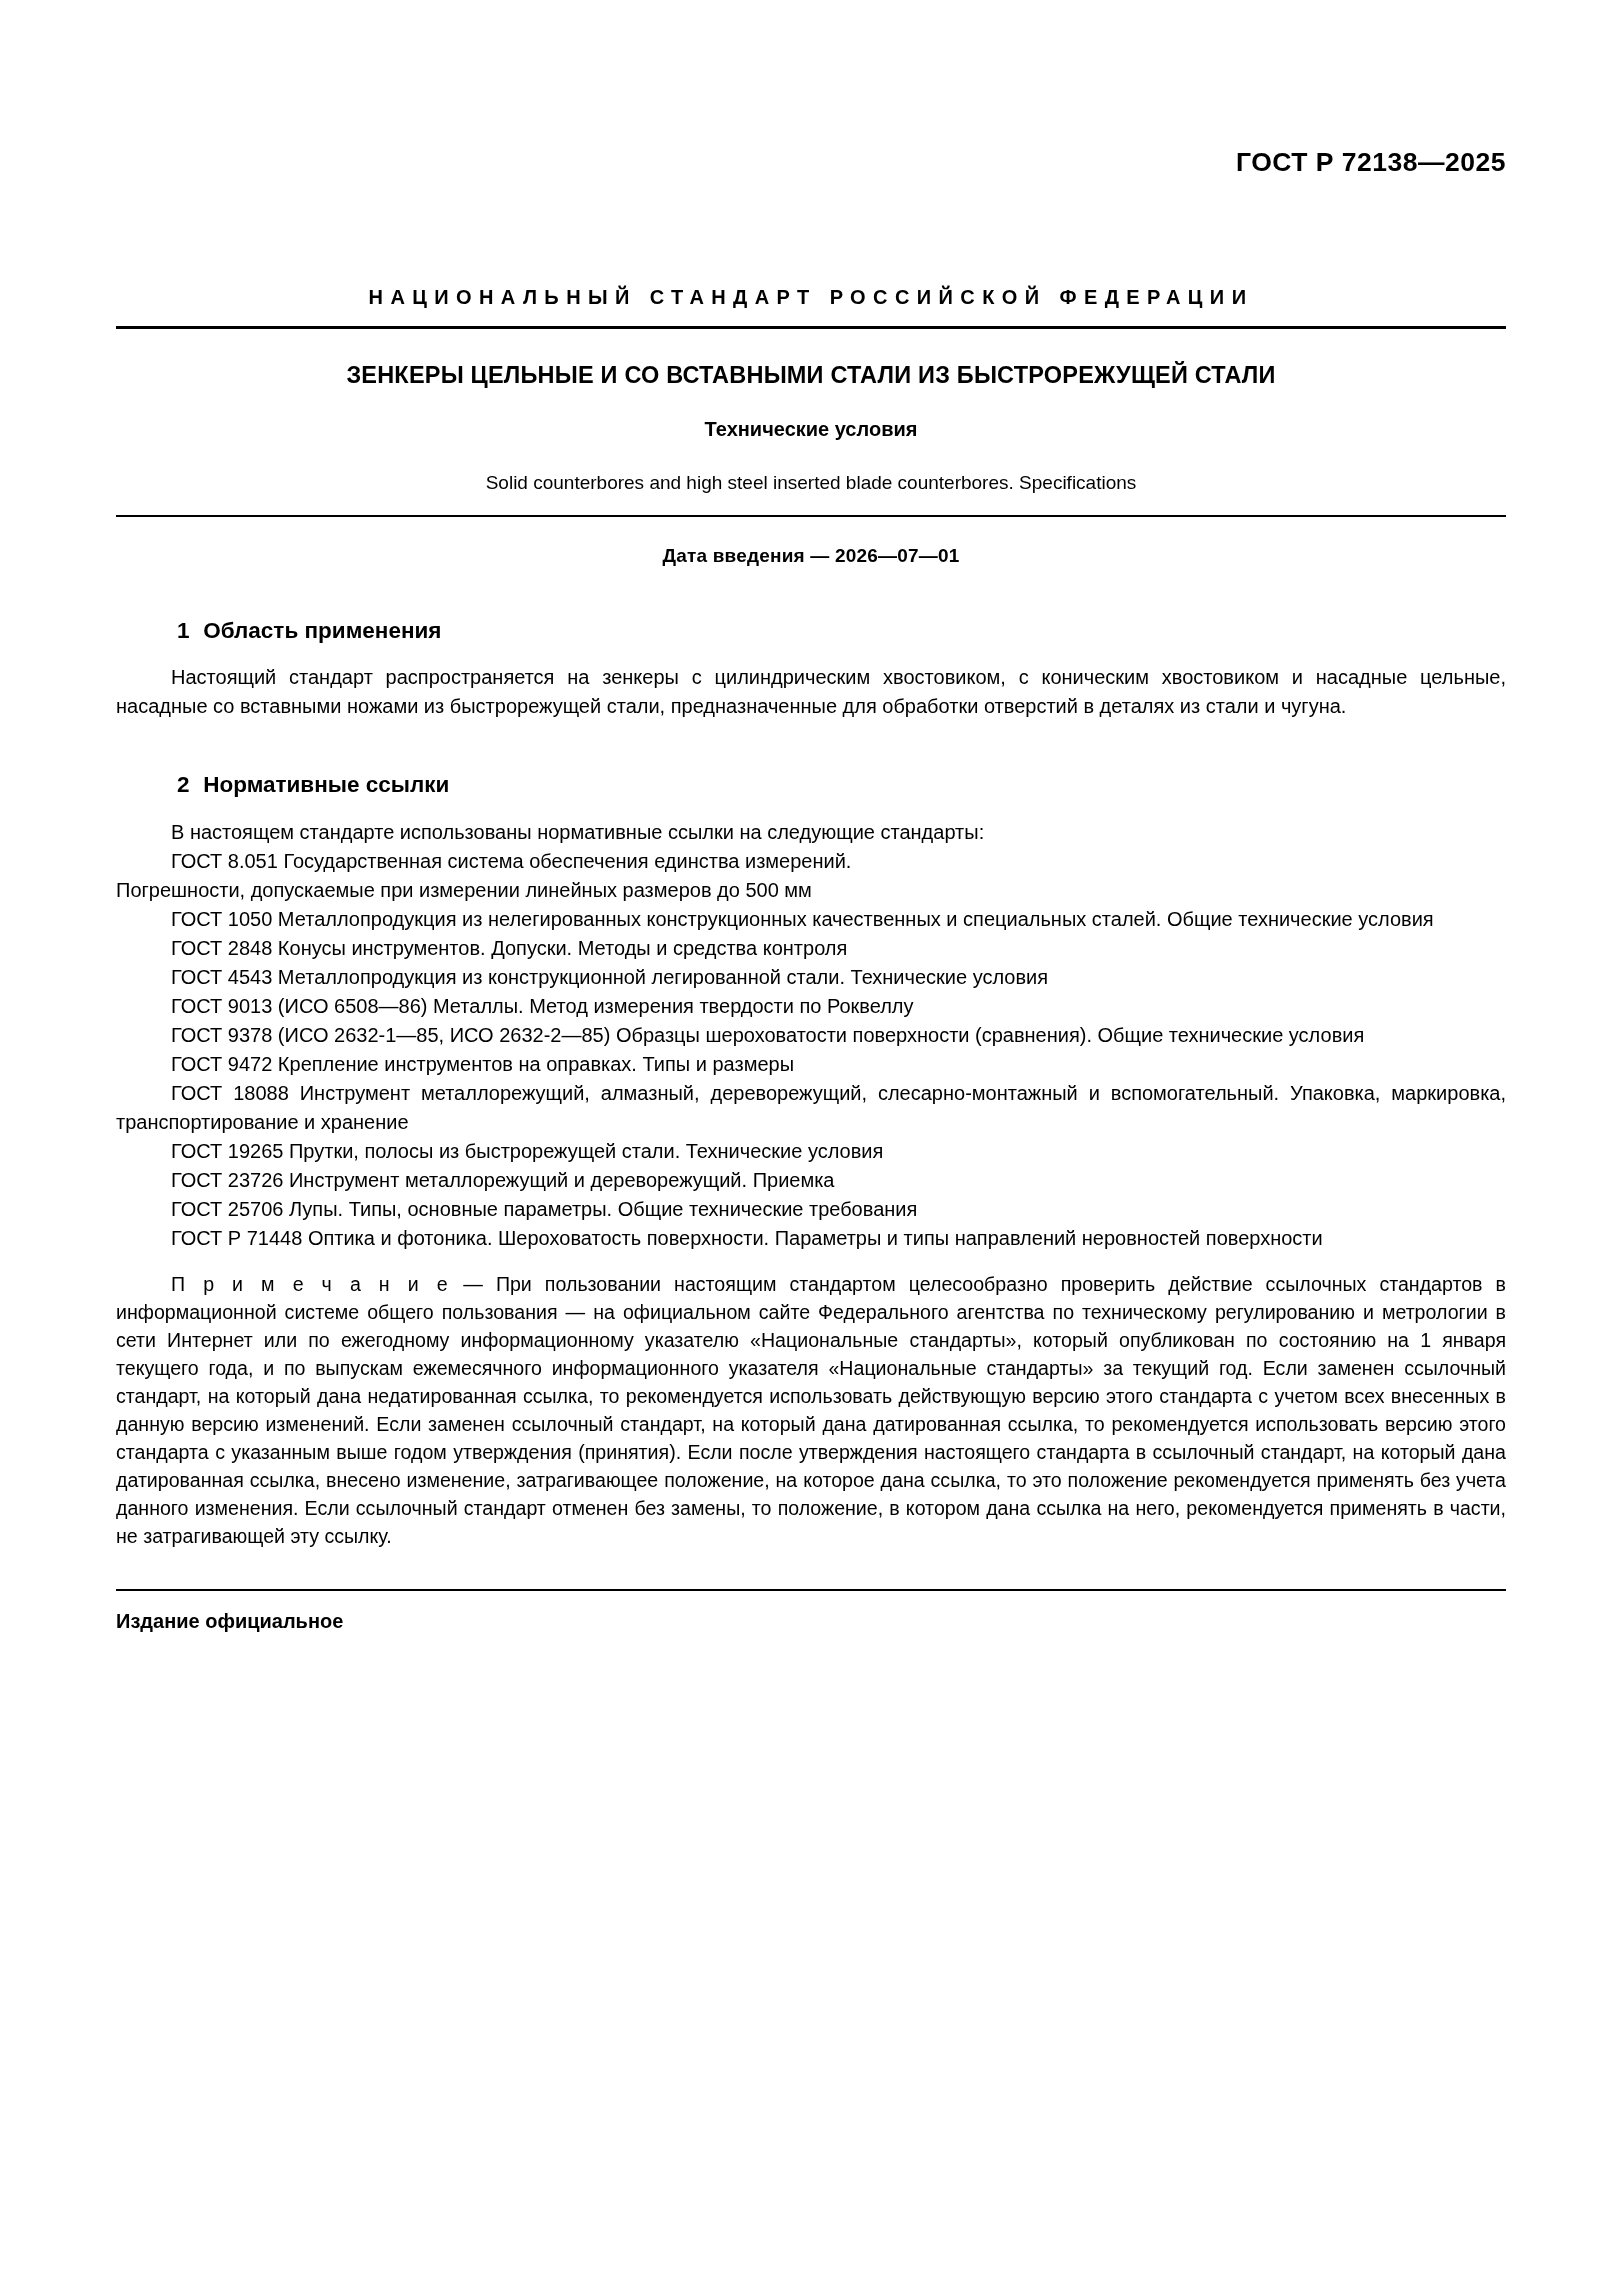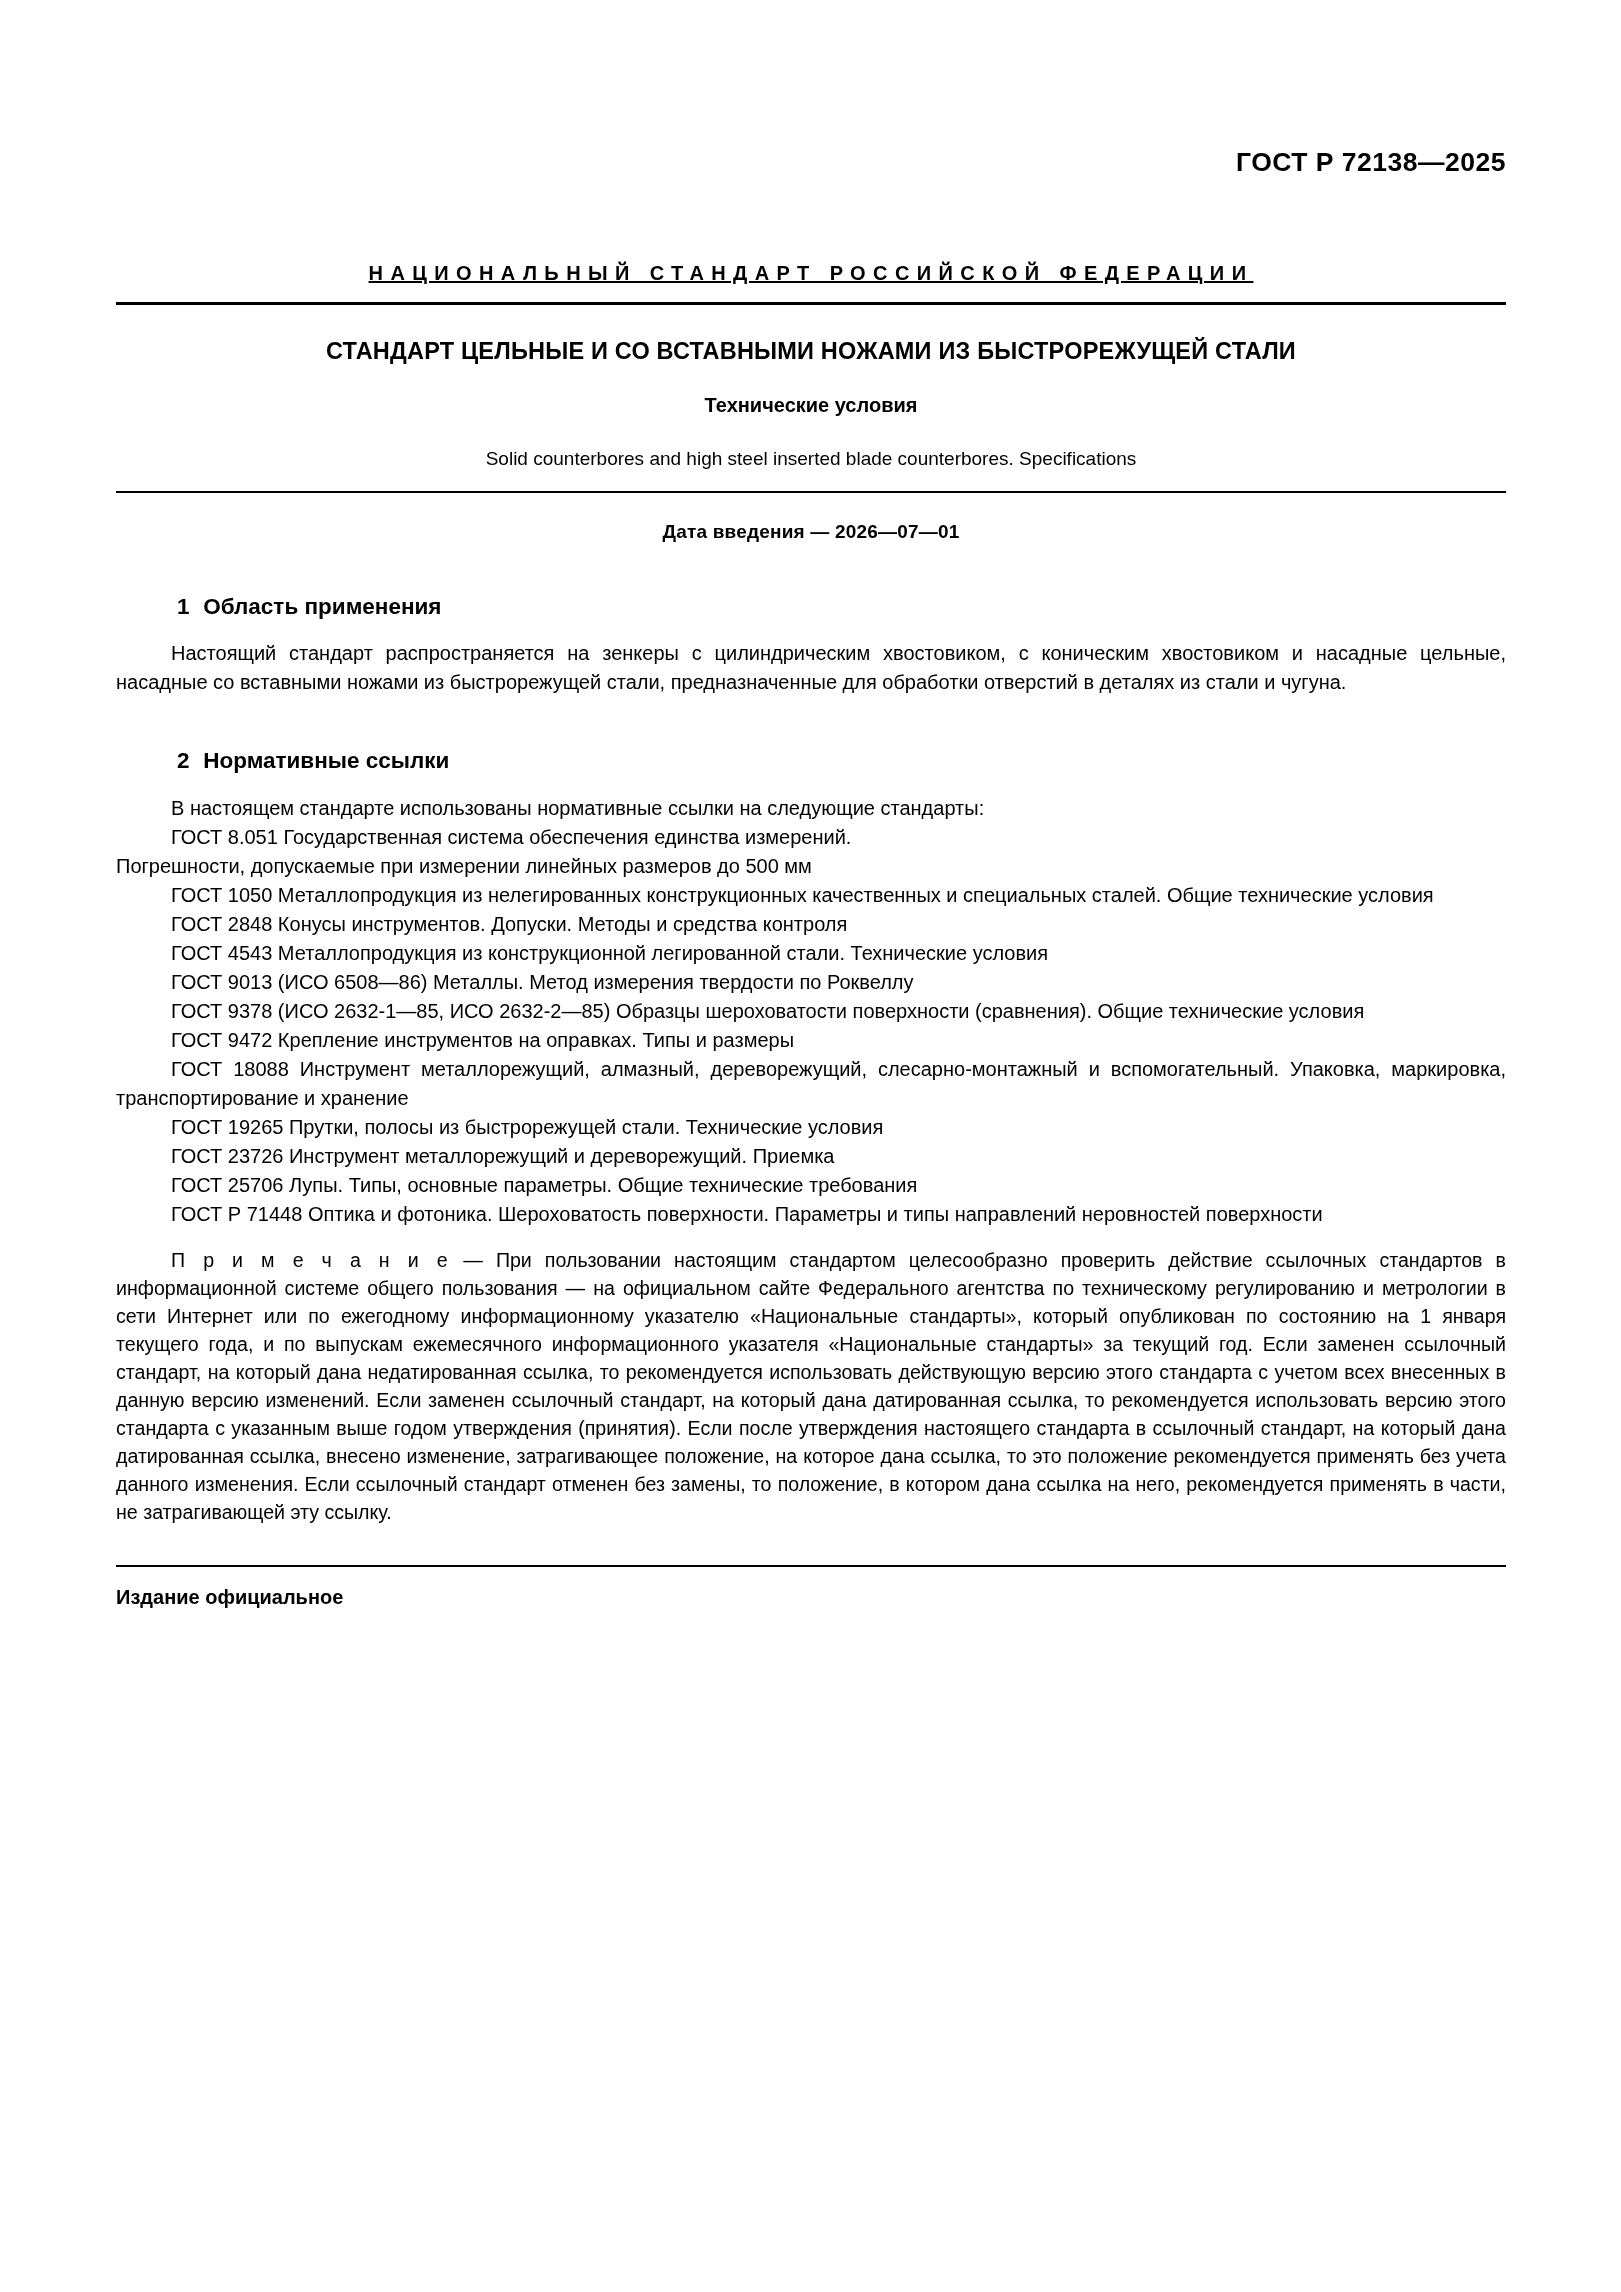--- a/index.html
+++ b/index.html
@@ -31,26 +31,25 @@
   
   .doc-code {
     text-align: right;
     font-size: 26.5px;
     font-weight: bold;
     letter-spacing: 0.5px;
     margin-top: 147px;
   }
 
   .nat-standard {
-    margin-top: 84px;
+    margin-top: 108px;
     text-align: center;
     font-size: 20px;
     font-weight: bold;
     letter-spacing: 7.4px;
-    text-decoration: underline;
   }
 
   .rule-thick {
     border-top: 3.9px solid #000;
     margin-top: 16.7px;
   }
   .rule-thin {
     border-top: 2.5px solid #000;
     margin-top: 21.6px;
   }
@@ -142,21 +141,21 @@
 
 <div class="page">
   <div class="content">
 
     <div class="doc-code">ГОСТ Р 72138—2025</div>
 
     <div class="nat-standard">НАЦИОНАЛЬНЫЙ СТАНДАРТ РОССИЙСКОЙ ФЕДЕРАЦИИ</div>
 
     <div class="rule-thick"></div>
 
-    <div class="title-main">СТАНДАРТ ЦЕЛЬНЫЕ И СО ВСТАВНЫМИ НОЖАМИ ИЗ БЫСТРОРЕЖУЩЕЙ СТАЛИ</div>
+    <div class="title-main">ЗЕНКЕРЫ ЦЕЛЬНЫЕ И СО ВСТАВНЫМИ СТАЛИ ИЗ БЫСТРОРЕЖУЩЕЙ СТАЛИ</div>
     <div class="title-sub">Технические условия</div>
     <div class="title-en">Solid counterbores and high steel inserted blade counterbores. Specifications</div>
 
     <div class="rule-thin"></div>
 
     <div class="intro-date">Дата введения — 2026—07—01</div>
 
     <div class="section-heading">
       <span class="num">1</span><span>Область применения</span>
     </div>

